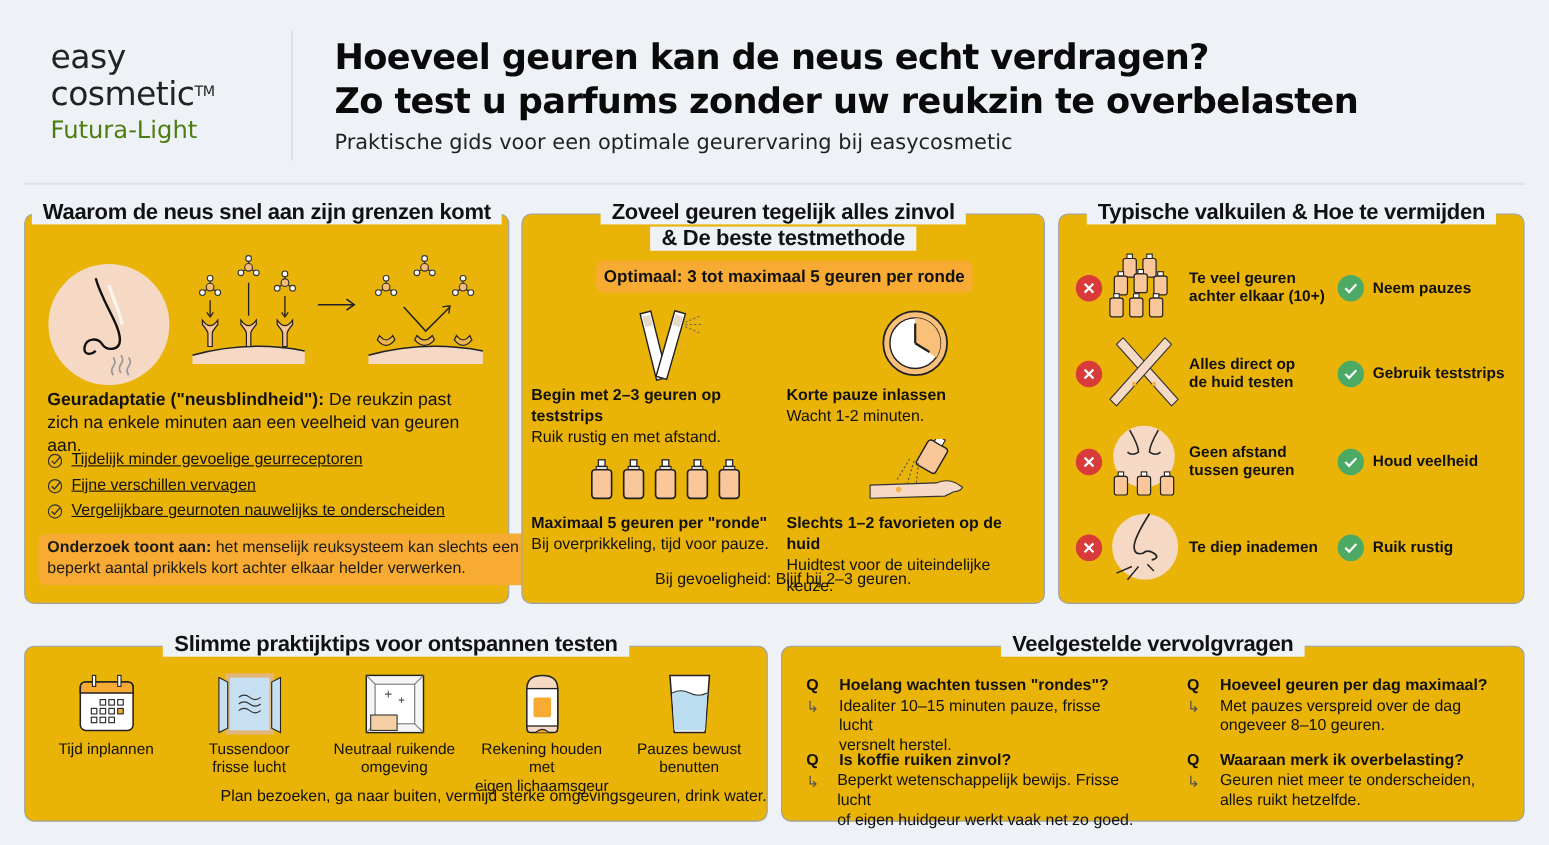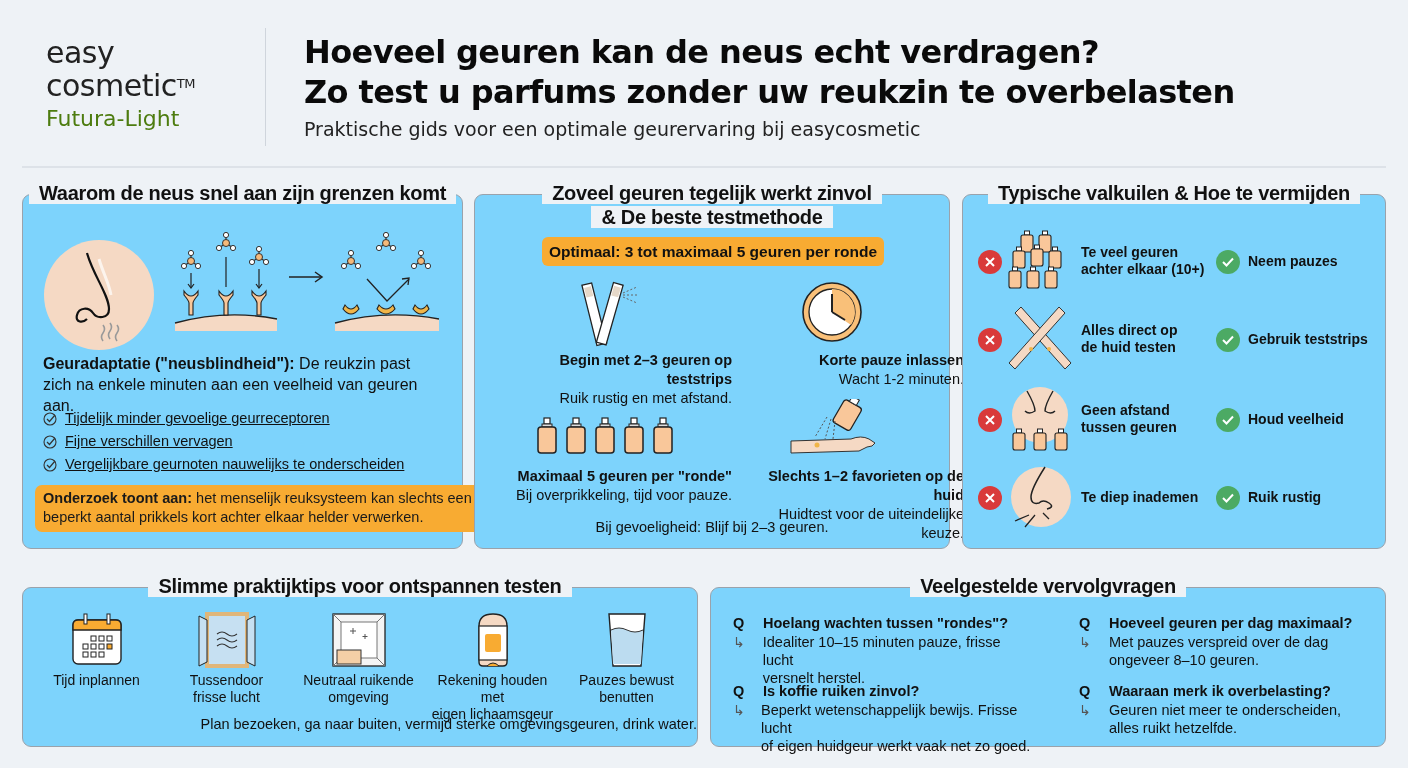--- a/index.html
+++ b/index.html
@@ -20,21 +20,21 @@
   .vsep { left: 265px; top: 28px; width: 1px; height: 118px; background: #cfd5dc; }
   .title { left: 304px; top: 32px; font-family: "DejaVu Sans", sans-serif; font-weight: bold; font-size: 32px; line-height: 40px; letter-spacing: -0.6px; color: #0a0a0a; }
   .subtitle { left: 304px; top: 118px; font-family: "DejaVu Sans", sans-serif; font-size: 19px; color: #222; }
   .hsep { left: 22px; top: 166px; width: 1364px; height: 2px; background: #dde2e8; }
 
   
   .panel {
     position: absolute;
     border: 1.5px solid #9aa2ab;
     border-radius: 9px;
-    background: #7dd3fc;
+    background: #eab308;
   }
   .ptitle {
     position: absolute; left: 0; right: 0; top: -14px;
     text-align: center; font-weight: bold; font-size: 20px; line-height: 24px;
     letter-spacing: -0.3px;
   }
   .ptitle span { background: #eef2f6; padding: 0 10px; }
 
   .p1 { left: 22px; top: 194px; width: 441px; height: 355px; }
   .p2 { left: 474px; top: 194px; width: 476px; height: 355px; }
@@ -53,21 +53,21 @@
     background: #f8ab32; border-radius: 7px; padding: 4px 8px;
     font-size: 14.5px; line-height: 19px; color: #1a1a1a;
   }
 
   
   .optimal {
     position: absolute; left: 67px; top: 42px; width: 342px; height: 29px;
     background: #f8ab32; border-radius: 6px;
     text-align: center; font-weight: bold; font-size: 15.5px; line-height: 29px;
   }
-  .step { position: absolute; text-align: right; width: 230px; margin-left: 19px; }
+  .step { position: absolute; text-align: left; width: 230px; }
   .step .h { font-weight: bold; font-size: 14.5px; line-height: 19px; }
   .step .s { font-size: 14.5px; line-height: 19px; }
   .p2 .foot { position: absolute; left: 0; right: 0; top: 324px; text-align: center; font-size: 14.5px; }
 
   
   .pit { position: absolute; left: 12px; width: 400px; height: 70px; }
   .xbadge, .vbadge { position: absolute; width: 24px; height: 24px; border-radius: 50%; top: 23px; }
   .xbadge { left: 3px; background: #d93a3a; }
   .vbadge { left: 241px; background: #4caa64; }
   .pit .ic { position: absolute; left: 30px; top: 0; width: 70px; height: 70px; }
@@ -191,21 +191,21 @@
           <path d="M4 7 L6.5 9.5 L12 3" fill="none" stroke="#333" stroke-width="1.2"></path>
         </svg>
         <span>Vergelijkbare geurnoten nauwelijks te onderscheiden</span>
       </li>
   </ul>
   <div class="callout"><b>Onderzoek toont aan:</b><span> het menselijk reuksysteem kan slechts een beperkt aantal prikkels kort achter elkaar helder verwerken.</span></div>
 </section>
 
 <section class="panel p2">
   <div class="ptitle">
-    <span>Zoveel geuren tegelijk werkt zinvol</span><br>
+    <span>Zoveel geuren tegelijk alles zinvol</span><br>
     <span>&amp; De beste testmethode</span>
   </div>
   <div class="optimal">Optimaal: 3 tot maximaal 5 geuren per ronde</div>
   <svg class="abs" style="left:106px;top:84px" width="64" height="68">
     <g transform="rotate(-14 14 34)">
         <rect x="8" y="4" width="10" height="62" fill="#fff" stroke="#222" stroke-width="1.3"></rect>
         <rect x="9.5" y="7" width="7" height="10" fill="#e6d8c8"></rect>
       </g>
     <g transform="rotate(16 30 34)">
         <rect x="24" y="4" width="10" height="62" fill="#fff" stroke="#222" stroke-width="1.3"></rect>

